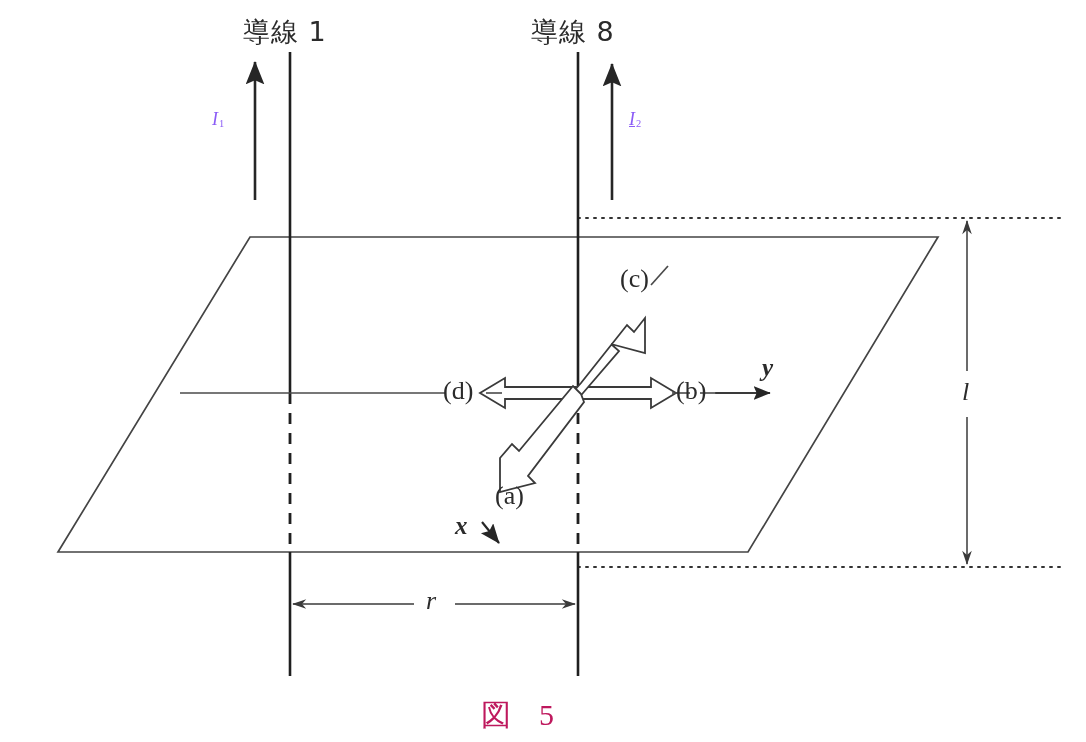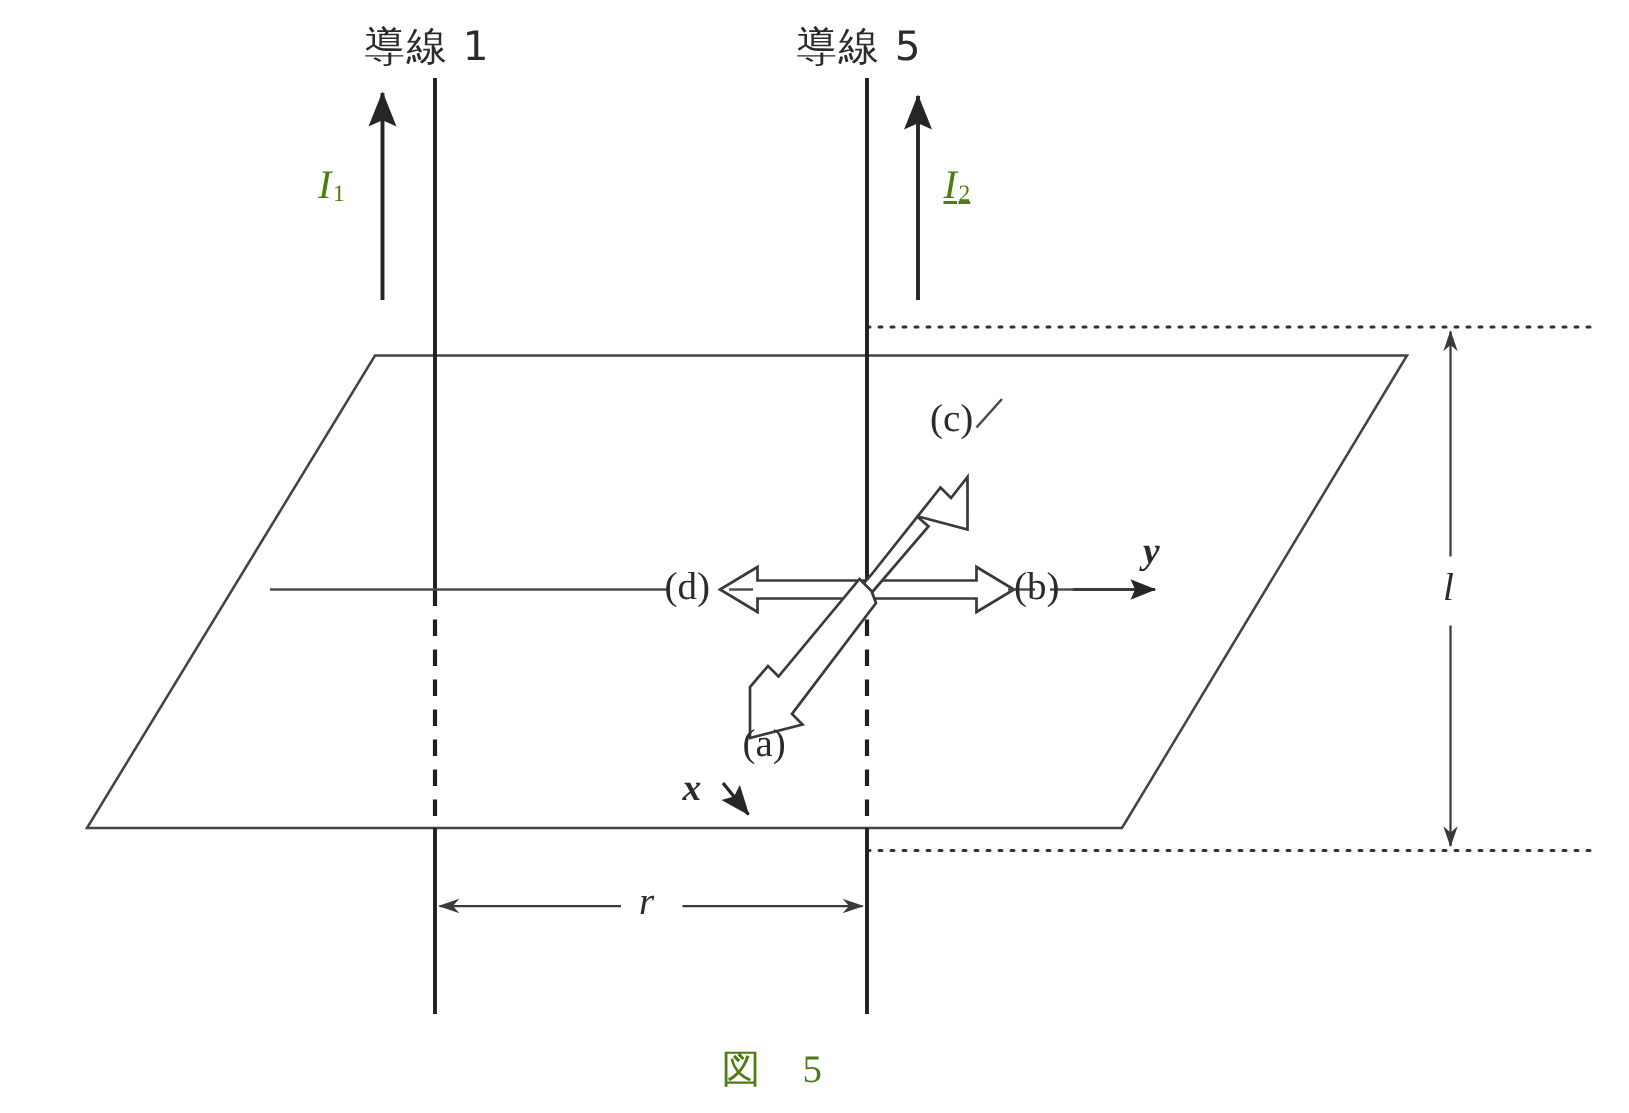--- a/index.html
+++ b/index.html
@@ -38,22 +38,22 @@
   }
   .jp-label {
     font-family: "DejaVu Sans", "Liberation Sans", sans-serif;
     font-size: 27px;
     letter-spacing: 1px;
     color: #2b2b2b;
   }
   .cur-label {
     font-family: "Liberation Serif", "DejaVu Serif", serif;
     font-style: italic;
-    font-size: 27px;
-    color: #4d7c0f;
+    font-size: 18px;
+    color: #8b5cf6;
   }
   .cur-label sub {
     font-size: 0.58em;
     font-style: normal;
     vertical-align: -0.15em;
     padding-left: 1px;
   }
   .opt-label {
     font-family: "Liberation Serif", "DejaVu Serif", serif;
     font-size: 26px;
@@ -67,23 +67,23 @@
     color: #2b2b2b;
   }
   .dim-label {
     font-family: "Liberation Serif", "DejaVu Serif", serif;
     font-style: italic;
     font-size: 26px;
     color: #2b2b2b;
   }
   .caption {
     font-family: "DejaVu Sans", "Liberation Sans", sans-serif;
-    font-size: 26px;
+    font-size: 30px;
     letter-spacing: 2px;
-    color: #4d7c0f;
+    color: #be185d;
   }
   .caption .cap-num {
     font-family: "Liberation Serif", "DejaVu Serif", serif;
     padding-left: 26px;
   }
 </style>
 </head>
 <body>
 
 <div id="figure-root">
@@ -167,21 +167,21 @@
     </g>
 
     <g>
       <line x1="967" y1="371" x2="967" y2="221" stroke="#3a3a3a" stroke-width="1.5" marker-end="url(#thinArrowSmall)"></line>
       <line x1="967" y1="417" x2="967" y2="564" stroke="#3a3a3a" stroke-width="1.5" marker-end="url(#thinArrowSmall)"></line>
     </g>
   </svg>
 
   <div class="lbl jp-label" style="left:243px; top:18px;">導線 1</div>
 
-  <div class="lbl jp-label" style="left:531px; top:18px;">導線 5</div>
+  <div class="lbl jp-label" style="left:531px; top:18px;">導線 8</div>
 
   <div class="lbl cur-label" style="left:212px; top:110px;"><span>I</span><sub>1</sub></div>
 
   <div class="lbl cur-label" style="left:629px; top:110px;text-decoration:underline;"><span>I</span><sub>2</sub></div>
 
   <div class="lbl opt-label" style="left:443px; top:378px;">(d)</div>
 
   <div class="lbl opt-label" style="left:676px; top:378px;">(b)</div>
 
   <div class="lbl opt-label" style="left:620px; top:266px;">(c)</div>

